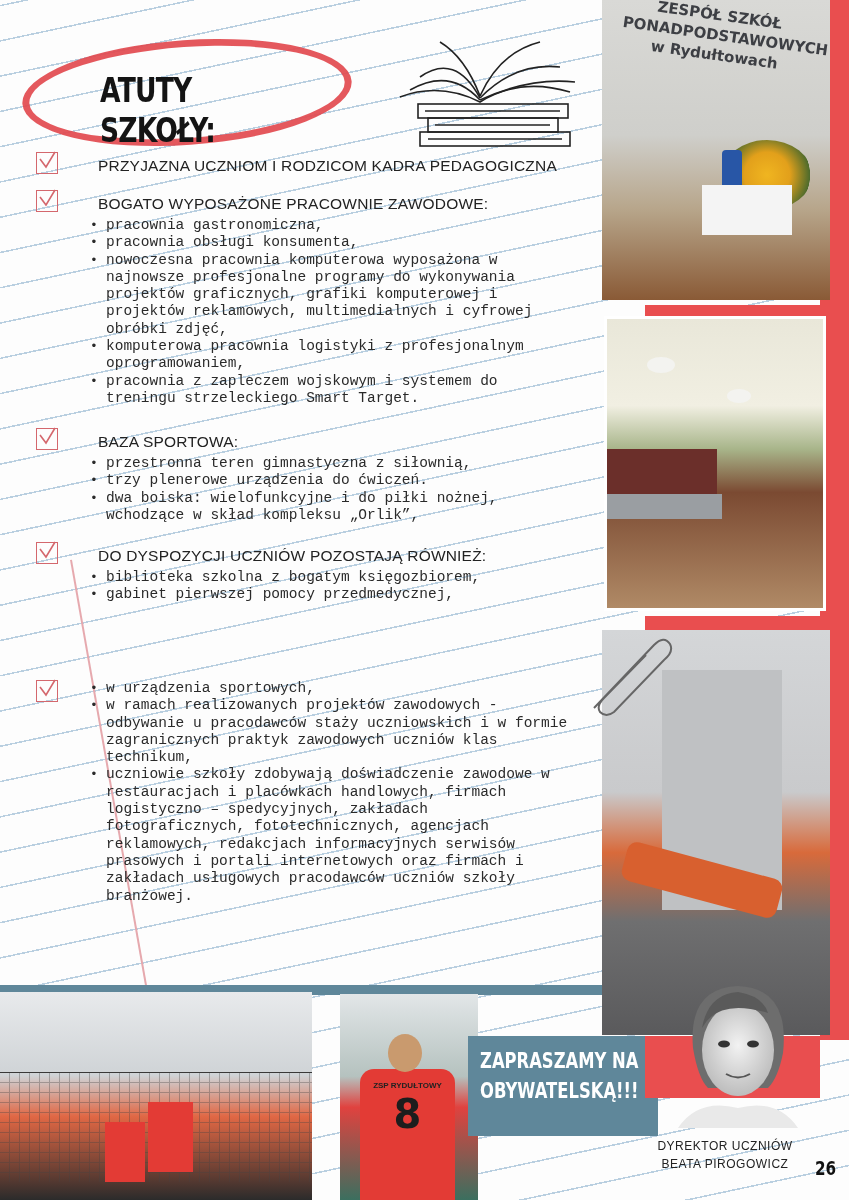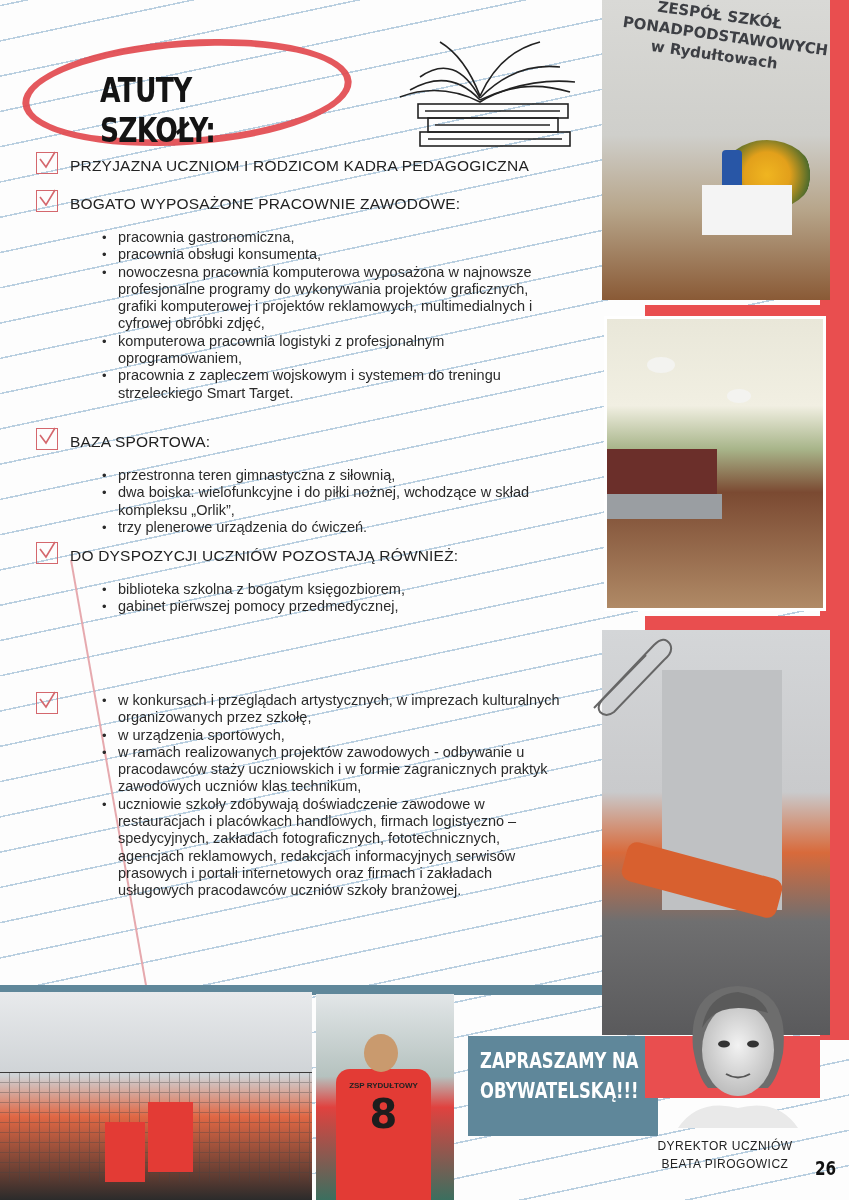--- a/index.html
+++ b/index.html
@@ -8,35 +8,35 @@
     background:repeating-linear-gradient(-12deg, transparent 0px, transparent 33px, #b9cfe0 33px, #b9cfe0 34.5px);}
   .margin-line{position:absolute;left:70px;top:560px;width:1.5px;height:450px;background:#e6a9ae;transform:rotate(-10deg);transform-origin:top left;}
   .title-wrap{position:absolute;left:22px;top:40px;width:340px;height:112px;}
   .title-ellipse{position:absolute;left:0;top:0;width:330px;height:105px;border:7px solid #e24a4f;border-radius:50%;transform:rotate(-4deg);box-sizing:border-box;opacity:.92;}
   .title{position:absolute;left:78px;top:30px;font-family:"DejaVu Sans",sans-serif;font-weight:bold;font-size:34px;letter-spacing:-1px;color:#141414;transform:scaleX(.78);transform-origin:left;}
   .books{position:absolute;left:380px;top:22px;width:205px;height:130px;}
   .content{position:absolute;left:36px;top:152px;width:540px;}
   .section{position:relative;margin-bottom:0;}
   .chk{position:absolute;left:0;top:0;width:22px;height:22px;border:1.5px solid #d4676d;box-sizing:border-box;}
   .chk svg{position:absolute;left:1px;top:-3px;}
-  .sec-title{margin-left:34px;font-size:15.5px;letter-spacing:.2px;line-height:19px;color:#222;}
-  ul{margin:16px;padding-left:66px;list-style:none;}
+  .sec-title{margin-left:62px;font-size:15.5px;letter-spacing:.2px;line-height:19px;color:#222;}
+  ul{margin:4px;padding-left:66px;list-style:none;font-family:Liberation Mono, monospace;}
   li{position:relative;font-size:14.5px;line-height:17.3px;color:#2a2a2a;}
   li:before{content:"•";position:absolute;left:-16px;top:0;font-size:13px;}
   .right-stripe{position:absolute;left:820px;top:0;width:29px;height:1040px;background:#e94e4f;}
   .photo{position:absolute;overflow:hidden;}
   .ph1{left:602px;top:0;width:228px;height:300px;background:linear-gradient(180deg,#d9d9d6 0%,#cfcfcb 45%,#b7a58a 70%,#8a5a36 100%);}
   .ph1 .sign{position:absolute;left:20px;top:5px;width:190px;font-family:"DejaVu Sans",sans-serif;font-weight:bold;color:#3d3f44;font-size:15px;line-height:20px;text-align:center;transform:rotate(8deg);}
   .red-band{position:absolute;left:645px;top:305px;width:180px;height:14px;background:#e94e4f;}
   .ph2{left:604px;top:316px;width:222px;height:295px;background:linear-gradient(180deg,#e9e7d9 0%,#f1efe2 30%,#a8b58a 45%,#7b4a32 60%,#b08a66 100%);border:3px solid #fff;box-sizing:border-box;}
   .red-band2{position:absolute;left:645px;top:616px;width:180px;height:14px;background:#e94e4f;}
   .ph3{left:602px;top:630px;width:228px;height:405px;background:linear-gradient(180deg,#d4d6d8 0%,#c9cacc 40%,#d86a3b 55%,#6f6f70 72%,#5a5a5c 100%);}
   .blue-top{position:absolute;left:0;top:985px;width:602px;height:10px;background:#5f879a;}
   .ph4{left:0;top:992px;width:312px;height:208px;background:linear-gradient(180deg,#e8eaec 0%,#cfd3d6 40%,#e06744 60%,#2b2b2b 100%);}
-  .ph5{left:316px;top:994px;width:138px;height:206px;background:linear-gradient(180deg,#e2e6e8 0%,#b5c2bf 40%,#e0423f 55%,#3b6f5f 100%);}
+  .ph5{left:340px;top:994px;width:138px;height:206px;background:linear-gradient(180deg,#e2e6e8 0%,#b5c2bf 40%,#e0423f 55%,#3b6f5f 100%);}
   .blue-panel{position:absolute;left:468px;top:1036px;width:190px;height:100px;background:#5f879a;}
   .invite{position:absolute;left:480px;top:1046px;font-family:"DejaVu Sans",sans-serif;font-weight:bold;font-size:21px;line-height:30px;color:#fff;transform:scaleX(.78);transform-origin:left;white-space:nowrap;}
   .red-square{position:absolute;left:645px;top:1036px;width:175px;height:62px;background:#e94e4f;}
   .portrait{position:absolute;left:668px;top:978px;width:140px;height:150px;}
   .director{position:absolute;left:640px;top:1137px;width:170px;text-align:center;font-size:12px;line-height:18px;letter-spacing:.5px;color:#222;}
   .page-num{position:absolute;left:815px;top:1157px;font-family:"DejaVu Sans",sans-serif;font-weight:bold;font-size:19px;color:#111;transform:scaleX(.8);transform-origin:left;}
   .paperclip{position:absolute;left:584px;top:630px;width:90px;height:90px;}
 </style>
 </head>
 <body>
@@ -96,22 +96,22 @@
 
   <div class="section" style="height:114px;">
     <div class="chk">
         <svg width="18" height="20" viewBox="0 0 18 20">
           <path d="M2 9 L8 17 L17 2" stroke="#d4676d" stroke-width="1.6" fill="none"></path>
         </svg>
       </div>
     <div class="sec-title" style="padding-top:4px;">BAZA SPORTOWA:</div>
     <ul>
       <li>przestronna teren gimnastyczna z siłownią,</li>
+      <li>trzy plenerowe urządzenia do ćwiczeń.</li>
       <li>dwa boiska: wielofunkcyjne i do piłki nożnej, wchodzące w skład kompleksu „Orlik”,</li>
-      <li>trzy plenerowe urządzenia do ćwiczeń.</li>
     </ul>
   </div>
 
   <div class="section" style="height:134px;">
     <div class="chk">
         <svg width="18" height="20" viewBox="0 0 18 20">
           <path d="M2 9 L8 17 L17 2" stroke="#d4676d" stroke-width="1.6" fill="none"></path>
         </svg>
       </div>
     <div class="sec-title" style="padding-top:4px;">DO DYSPOZYCJI UCZNIÓW POZOSTAJĄ RÓWNIEŻ:</div>
@@ -121,21 +121,20 @@
     </ul>
   </div>
 
   <div class="section">
     <div class="chk">
         <svg width="18" height="20" viewBox="0 0 18 20">
           <path d="M2 9 L8 17 L17 2" stroke="#d4676d" stroke-width="1.6" fill="none"></path>
         </svg>
       </div>
     <ul>
-      <li>w konkursach i przeglądach artystycznych, w imprezach kulturalnych organizowanych przez szkołę,</li>
       <li>w urządzenia sportowych,</li>
       <li>w ramach realizowanych projektów zawodowych - odbywanie u pracodawców staży uczniowskich i w formie zagranicznych praktyk zawodowych uczniów klas technikum,</li>
       <li>uczniowie szkoły zdobywają doświadczenie zawodowe w restauracjach i placówkach handlowych, firmach logistyczno – spedycyjnych, zakładach fotograficznych, fototechnicznych, agencjach reklamowych, redakcjach informacyjnych serwisów prasowych i portali internetowych oraz firmach i zakładach usługowych pracodawców uczniów szkoły branżowej.</li>
     </ul>
   </div>
 </div>
 
 <div class="right-stripe"></div>
 
 <div class="photo ph1">

